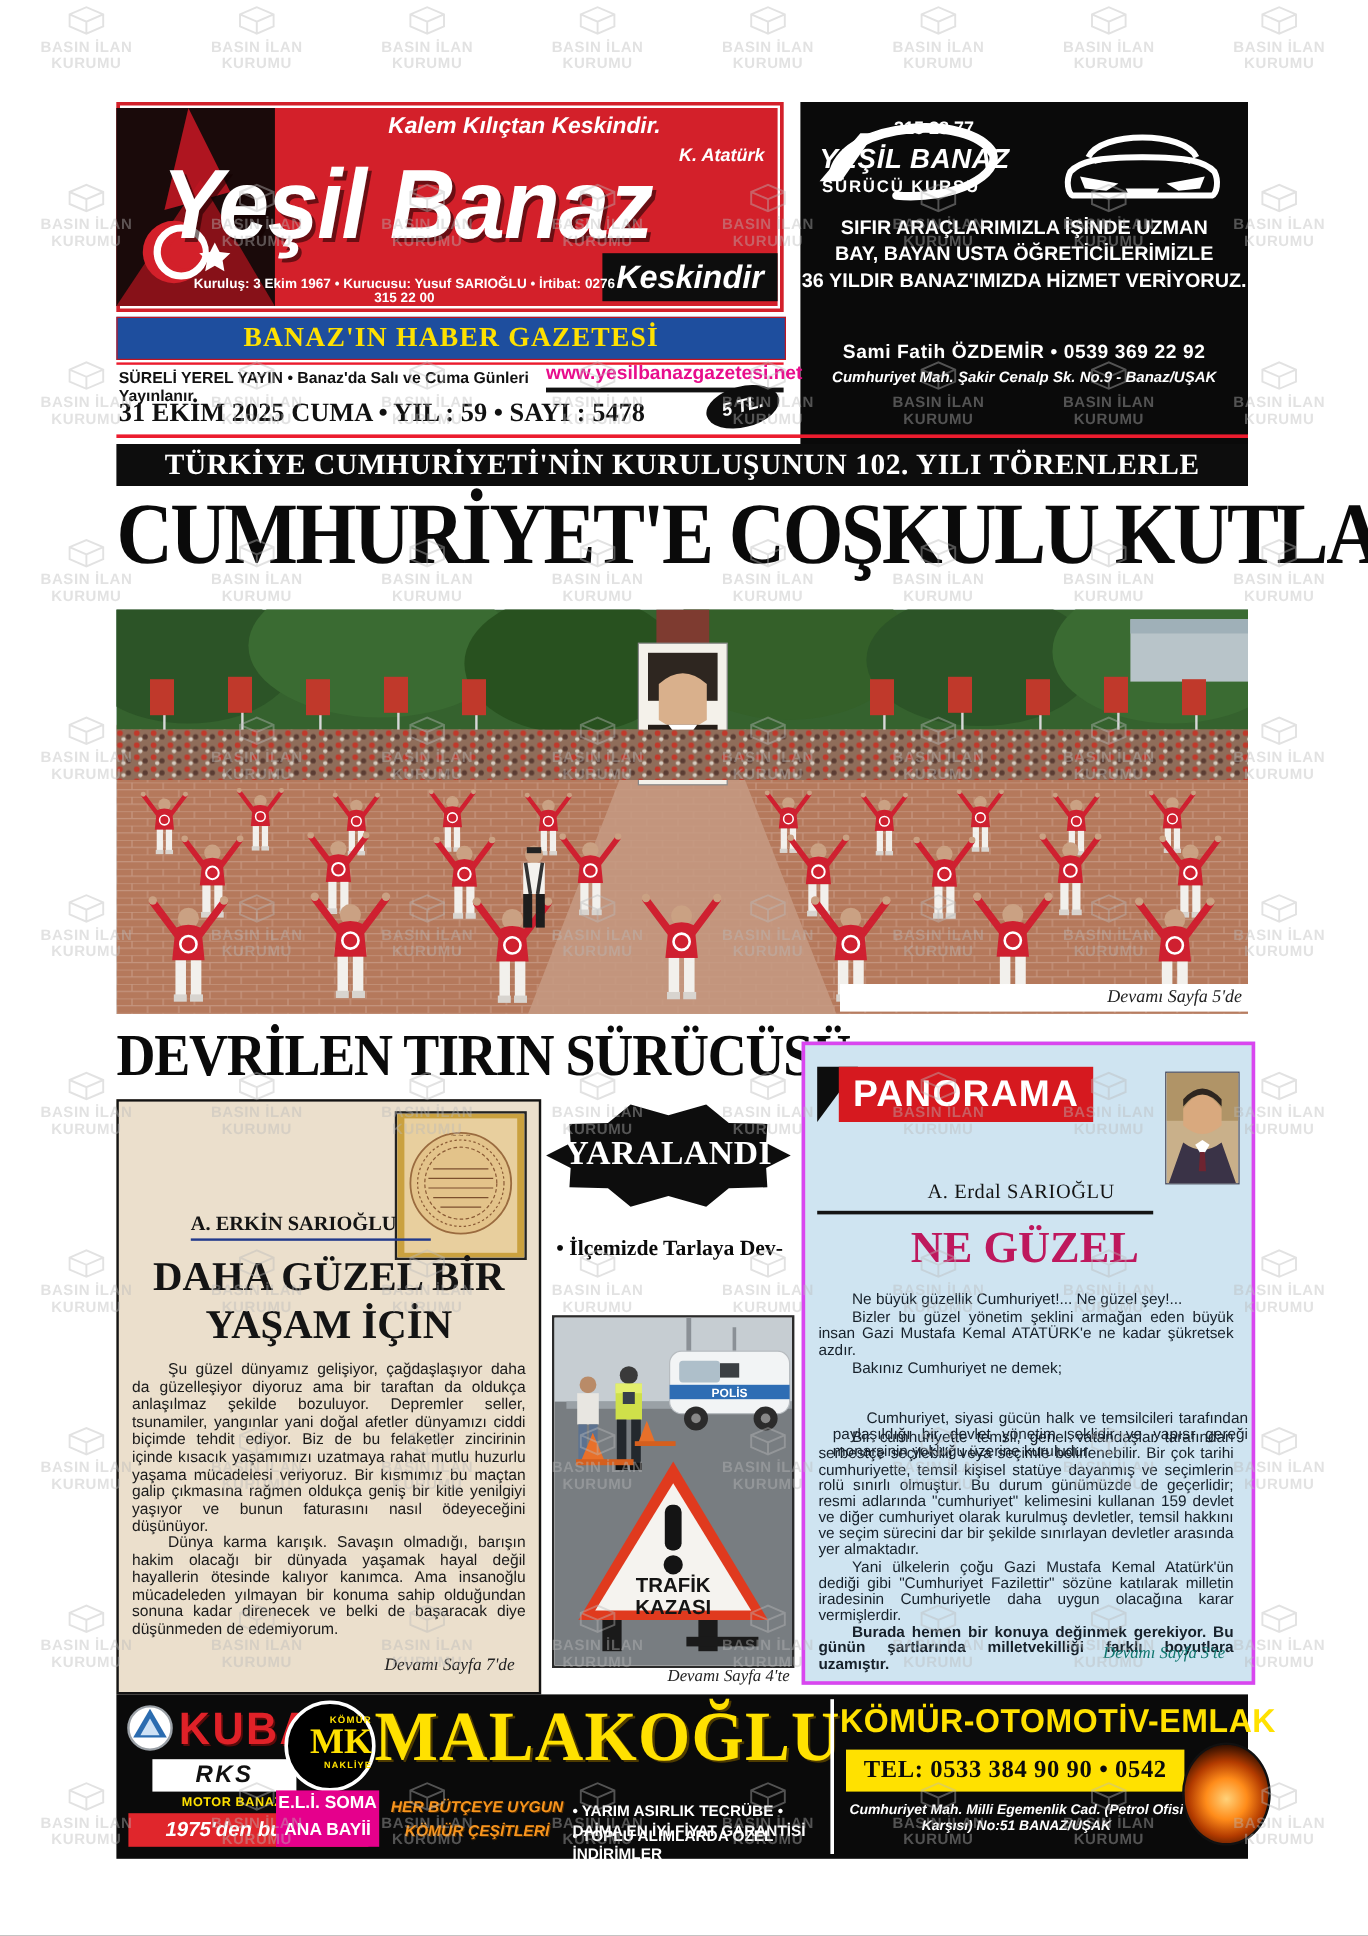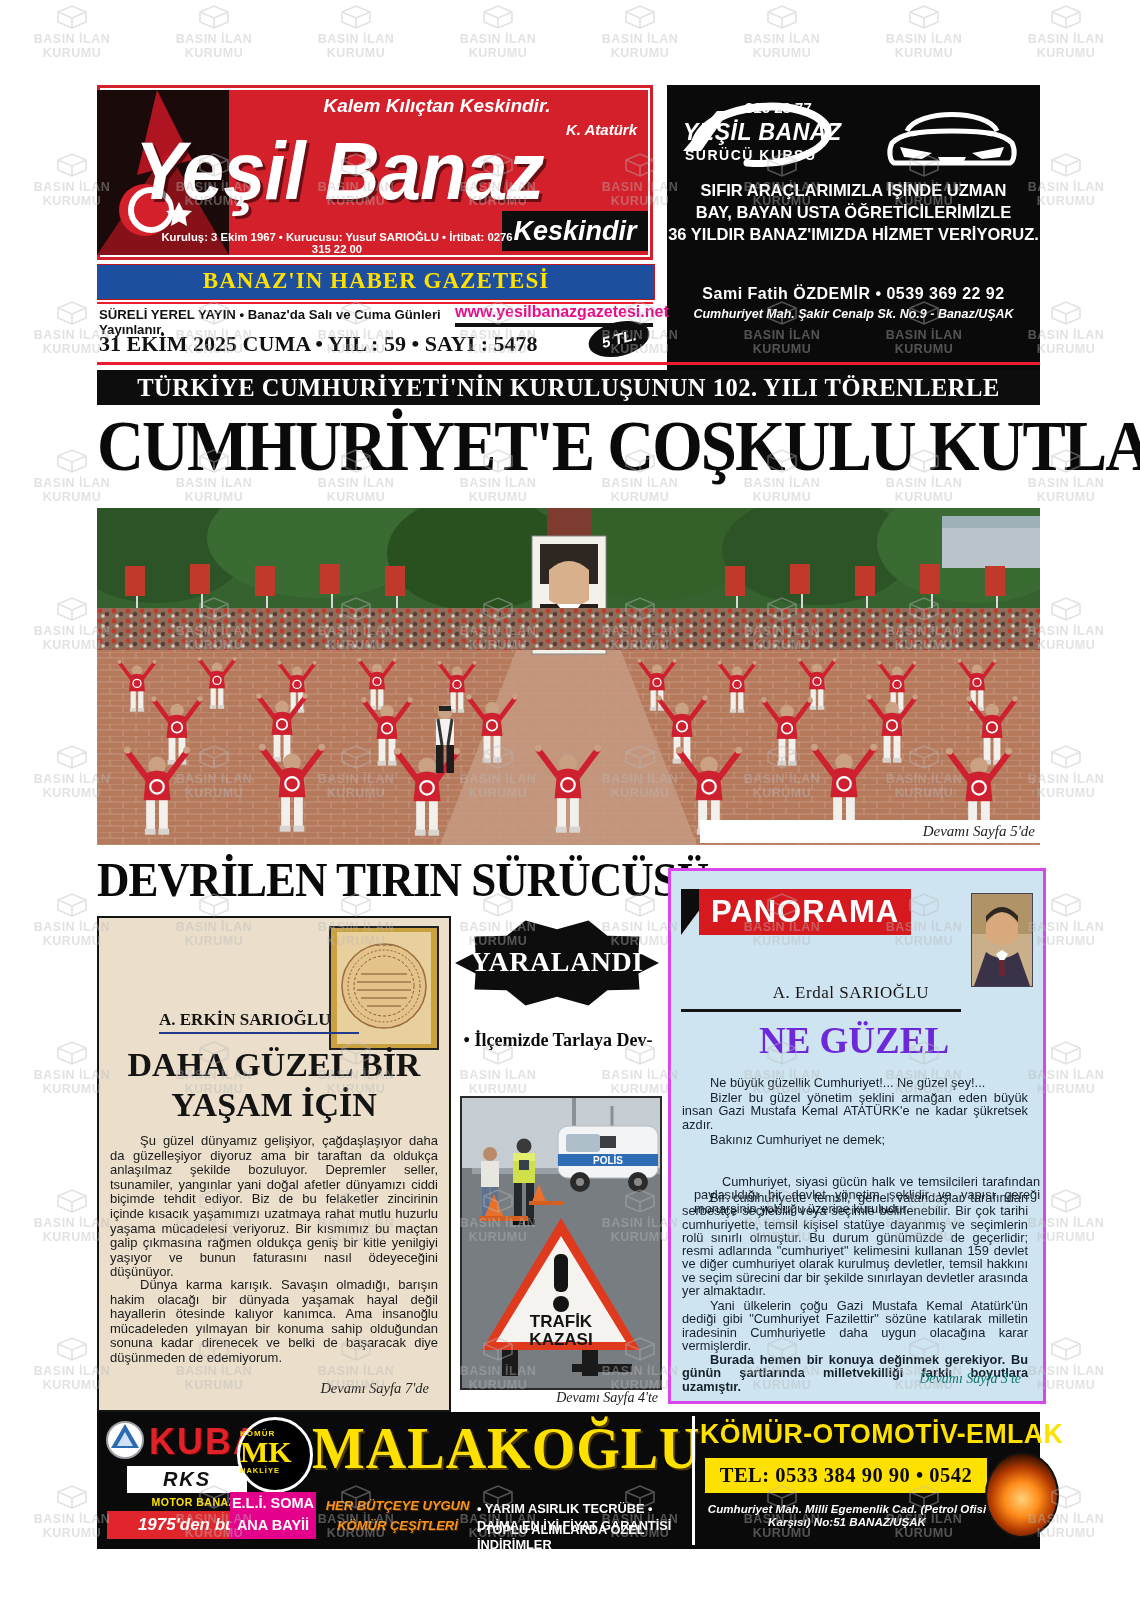--- a/index.html
+++ b/index.html
@@ -88,35 +88,35 @@
   #acc-photo{left:460px;top:1096px;width:198px;height:290px;border:2px solid #2a2a2a;}
   #acc-more{left:452px;top:1390px;width:206px;font-size:14px;color:#222;}
   
   #panorama{left:668px;top:868px;width:372px;height:530px;background:#cfe4f1;border:3px solid #d946ef;}
   #pan-wedge{left:10px;top:18px;width:0;height:0;border-top:46px solid #0d0d0d;border-right:34px solid transparent;}
   #pan-bar{left:28px;top:18px;width:212px;height:46px;background:#d6191f;color:#fff;font-size:31px;
            font-weight:bold;letter-spacing:1px;text-align:center;line-height:46px;}
   #pan-portrait{left:300px;top:22px;width:60px;height:92px;border:1px solid #445;}
   #pan-byline{left:70px;top:112px;width:220px;font-size:17px;color:#141414;text-align:center;letter-spacing:.5px;}
   #pan-line{left:10px;top:138px;width:280px;height:2.5px;background:#141414;}
-  #pan-title{left:0;top:148px;width:366px;font-size:37px;color:#6d28d9;}
+  #pan-title{left:0;top:148px;width:366px;font-size:37px;color:#be185d;}
   .pan-body{left:11px;width:346px;font-size:12.8px;line-height:13.3px;color:#16202a;}
   #pan-more{left:0;top:500px;width:350px;font-size:14px;color:#0f766e;}
   
   #bottom-ad{left:97px;top:1412px;width:943px;height:137px;background:#0a0a0a;color:#fff;}
   #kuba-row{left:8px;top:8px;width:210px;height:44px;}
   #kuba-name{left:44px;top:0;font-size:36px;font-weight:bold;color:#e02128;letter-spacing:2px;
              text-shadow:1.5px 1.5px 0 #5a0a0a;transform:scaleY(1.05);}
   #rks-box{left:30px;top:54px;width:120px;height:27px;background:#fff;color:#111;font-size:20px;
            font-weight:bold;font-style:italic;text-align:center;line-height:27px;letter-spacing:2px;}
   #motor-label{left:8px;top:84px;width:210px;font-size:10.5px;color:#ffe100;text-align:center;letter-spacing:.5px;}
   #since-box{left:10px;top:99px;width:200px;height:28px;background:#e0262c;color:#fff;font-size:17px;
              font-weight:bold;font-style:italic;text-align:center;line-height:28px;}
   #mk-circle{left:140px;top:5px;width:70px;height:70px;background:#000;border:3px solid #fff;border-radius:50%;
-             text-align:left;color:#ffe100;}
+             text-align:right;color:#ffe100;}
   #mk-top{font-size:8px;font-weight:bold;margin-top:9px;letter-spacing:1px;}
   #mk-mid{font-size:30px;font-weight:bold;line-height:28px;font-family:"Liberation Serif",serif;}
   #mk-bot{font-size:7.5px;font-weight:bold;letter-spacing:1px;}
   #eli-box{left:133px;top:80px;width:86px;height:47px;background:#e5008c;color:#fff;font-size:14.5px;
            font-weight:bold;text-align:center;line-height:22px;}
   #malak{left:215px;top:2px;width:380px;font-size:56px;color:#ffe100;letter-spacing:1px;
          text-shadow:2px 2px 0 #4d3a00;white-space:nowrap;transform:scaleY(1.05);transform-origin:top left;}
   #butce{left:228px;top:84px;width:145px;font-size:13px;font-weight:bold;font-style:italic;color:#f7941d;
          text-align:center;line-height:20px;text-shadow:1px 1px 0 #4d2a00;}
   #features1{left:380px;top:88px;width:215px;font-size:12.8px;font-weight:bold;line-height:17px;}

